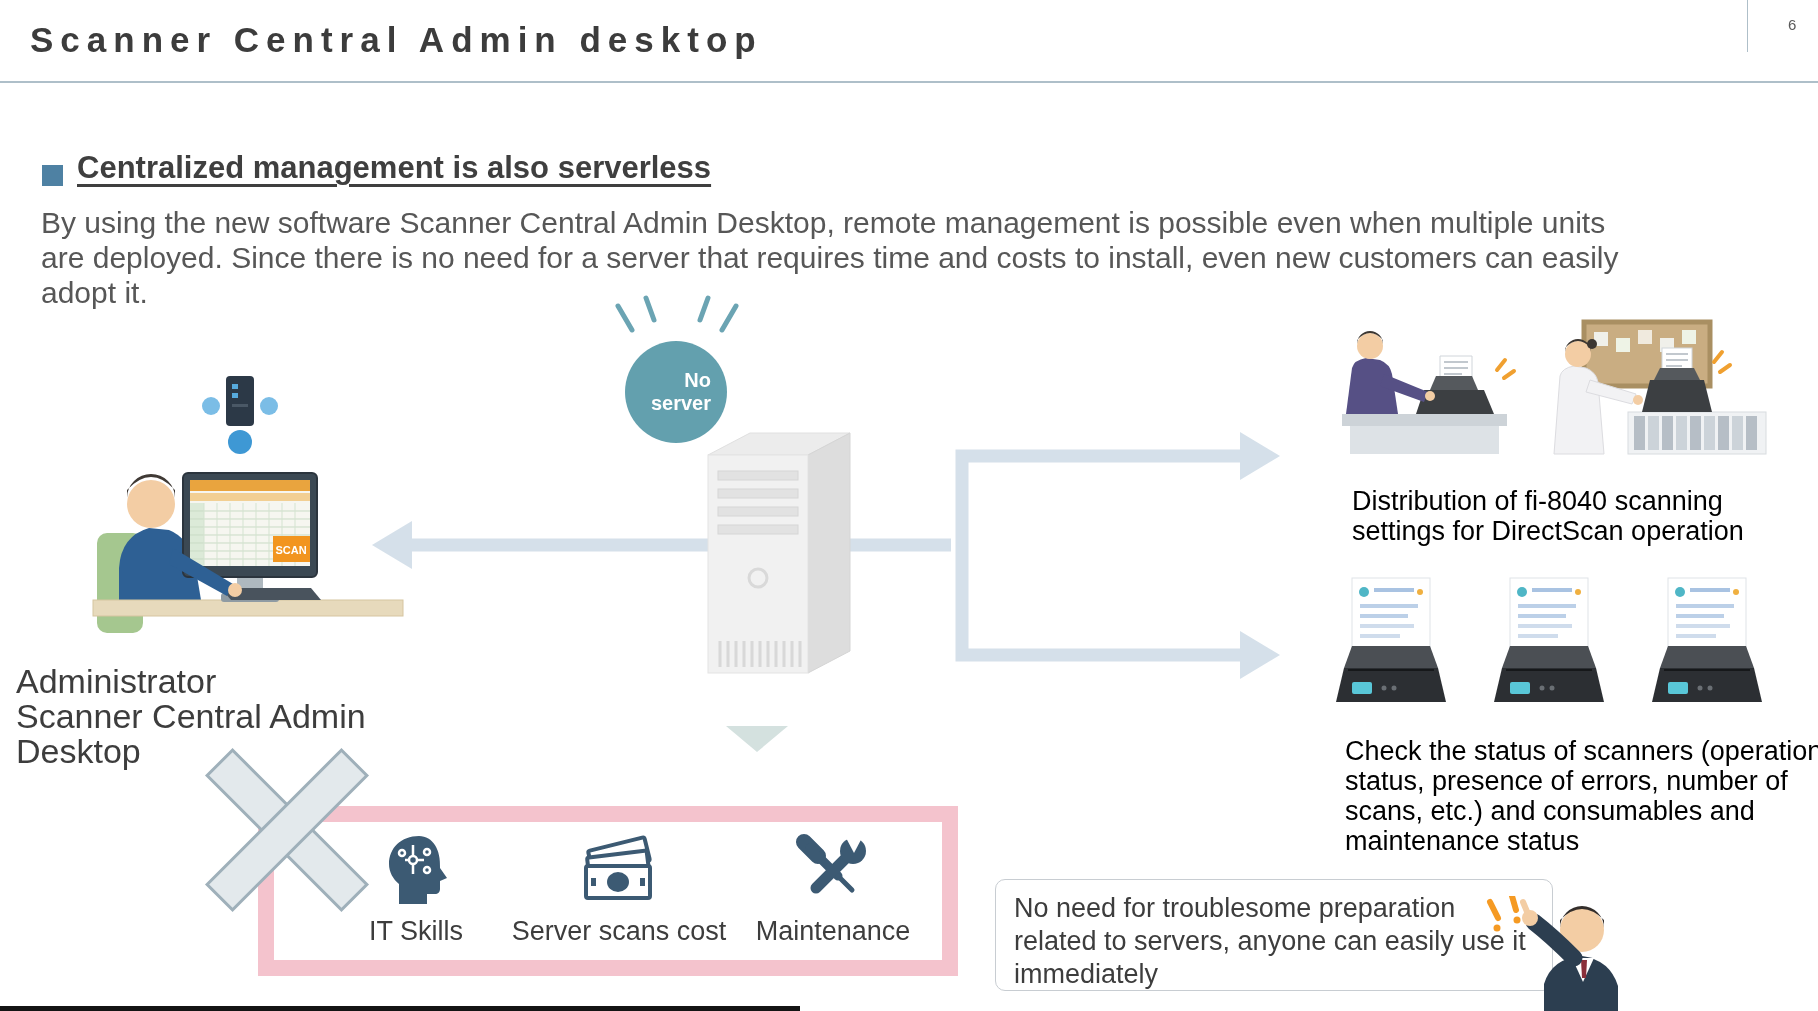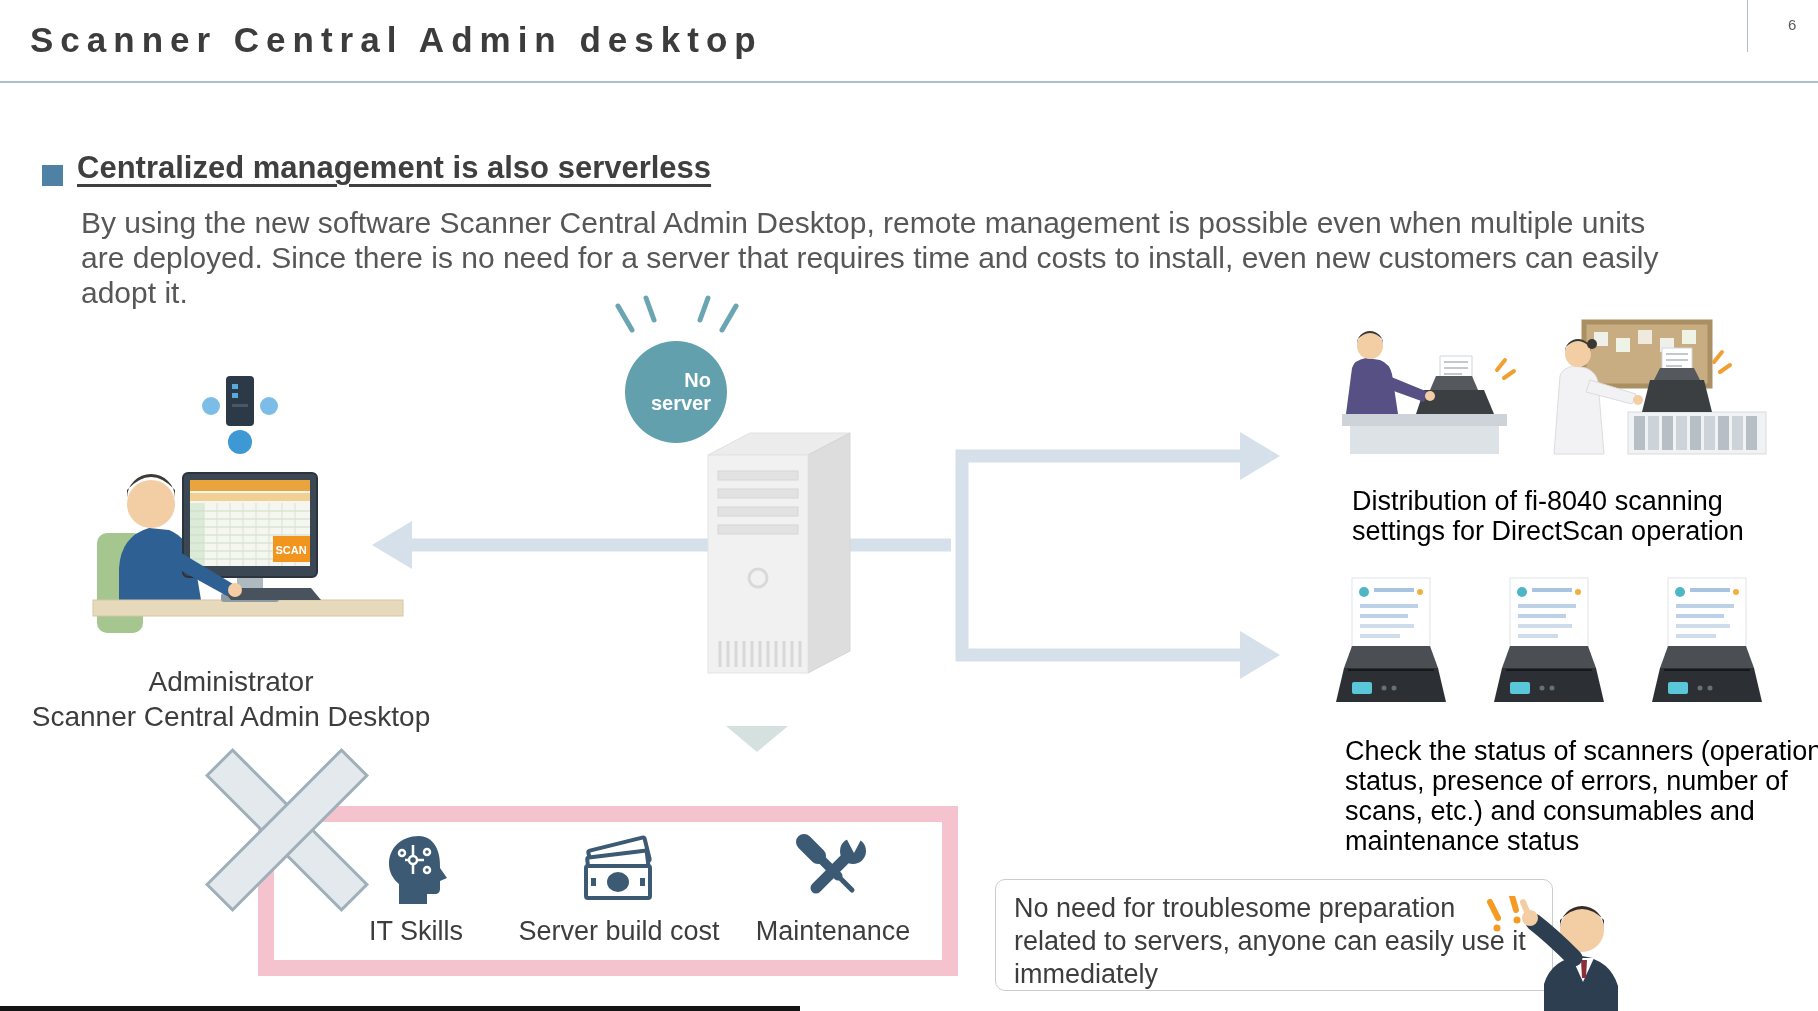--- a/index.html
+++ b/index.html
@@ -10,29 +10,29 @@
   .abs{position:absolute;}
   
   .header{position:absolute;left:0;top:0;width:1818px;height:81px;background:#fff;border-bottom:2px solid #aebfc9;}
   .slide-title{position:absolute;left:30px;top:20px;font-size:35px;font-weight:700;letter-spacing:7px;color:#3c3c3c;white-space:nowrap;}
   .page-divider{position:absolute;left:1747px;top:0;width:1px;height:52px;background:#aebfc9;}
   .page-number{position:absolute;left:1788px;top:16px;font-size:15px;color:#5a5a5a;}
   
   .heading-row{position:absolute;left:42px;top:150px;display:flex;align-items:flex-end;}
   .heading-bullet{width:21px;height:21px;background:#4e81a3;margin-right:14px;flex:0 0 auto;}
   .section-heading{font-size:31px;font-weight:700;color:#3f3f3f;text-decoration:underline;text-decoration-thickness:3px;text-underline-offset:6px;white-space:nowrap;}
-  .body-text{position:absolute;left:41px;top:205px;width:1590px;font-size:30px;line-height:35px;color:#575757;margin-left:40px;}
+  .body-text{position:absolute;left:41px;top:205px;width:1590px;font-size:30px;line-height:35px;color:#575757;}
   
   .no-server-badge{position:absolute;left:625px;top:341px;width:102px;height:102px;border-radius:50%;background:#63a0ae;color:#fff;
     display:flex;align-items:center;justify-content:center;text-align:right;font-size:20px;font-weight:700;line-height:1.15;z-index:4;}
   .no-server-badge span{display:block;width:70px;}
   
   .down-triangle{position:absolute;left:726px;top:726px;width:0;height:0;border-left:31px solid transparent;border-right:31px solid transparent;border-top:26px solid #d4e1df;z-index:2;}
   
-  .admin-caption{position:absolute;left:16px;top:664px;width:430px;text-align:center;font-size:28px;line-height:35px;color:#3d3d3d;}
+  .admin-caption{position:absolute;left:16px;top:664px;width:430px;text-align:left;font-size:34px;line-height:35px;color:#3d3d3d;}
   .caption{position:absolute;font-size:27px;line-height:30px;color:#000000;}
   
   .pink-box{position:absolute;left:258px;top:806px;width:700px;height:170px;border:16px solid #f4c3cd;background:#fff;box-sizing:border-box;z-index:3;}
   .cost-group{position:absolute;top:8px;transform:translateX(-50%);text-align:center;width:230px;}
   .cost-icon{display:block;margin:0 auto;}
   .cost-label{margin-top:4px;font-size:27px;color:#3d3d3d;white-space:nowrap;}
   
   .x-mark{position:absolute;left:212px;top:750px;z-index:5;overflow:visible;}
   
   .callout{position:absolute;left:995px;top:879px;width:558px;height:112px;background:#fff;border:1.5px solid #c8cdd2;border-radius:10px;box-sizing:border-box;z-index:2;}
@@ -228,21 +228,21 @@
             </g>
           <g transform="rotate(-7 40 34)">
               <rect x="10" y="24" width="60" height="25" rx="2"></rect>
             </g>
           <rect x="8" y="36" width="64" height="32" rx="2"></rect>
         </g>
         <ellipse cx="40" cy="52" rx="11" ry="10" fill="#3c5a73"></ellipse>
         <rect x="13" y="48" width="5" height="8" fill="#3c5a73"></rect>
         <rect x="62" y="48" width="5" height="8" fill="#3c5a73"></rect>
       </svg>
-      <div class="cost-label">Server build cost</div>
+      <div class="cost-label">Server scans cost</div>
     </div>
     <div class="cost-group" style="left:559px;">
       <svg class="cost-icon" width="82" height="82" viewBox="0 0 82 82">
         <g stroke="#3c5a73" stroke-linecap="round">
           <line x1="12" y1="12" x2="26" y2="26" stroke-width="16"></line>
           <line x1="18" y1="18" x2="46" y2="46" stroke-width="9"></line>
           <line x1="46" y1="46" x2="60" y2="60" stroke-width="5"></line>
           <line x1="56" y1="26" x2="24" y2="58" stroke-width="11"></line>
         </g>
         <circle cx="61" cy="21" r="13" fill="#3c5a73"></circle>

